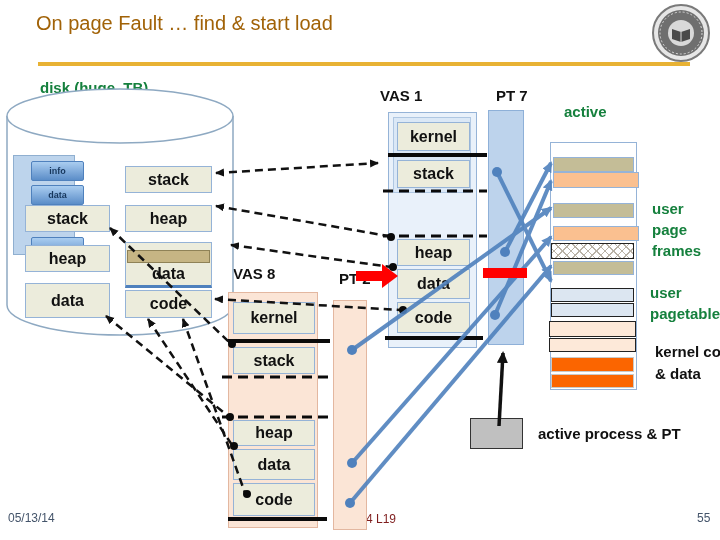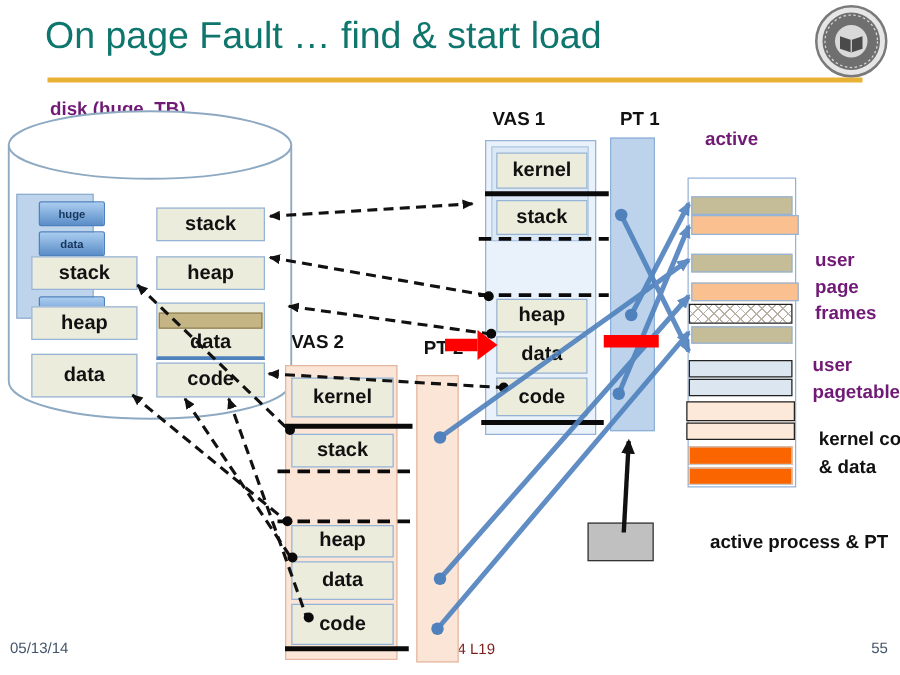--- a/index.html
+++ b/index.html
@@ -2,23 +2,23 @@
 <html><head>
 <meta charset="utf-8">
 <style>
   html,body{margin:0;padding:0}
   body{
     width:720px;height:540px;position:relative;overflow:hidden;
     background:#ffffff;font-family:"Liberation Sans", sans-serif;
   }
   .abs{position:absolute}
   .lbl{position:absolute;font-weight:bold;font-size:15px;color:#111;white-space:nowrap;line-height:17px}
-  .maroon{color:#701a75}
+  .maroon{color:#15803d}
   .title{
-    position:absolute;left:36px;top:12px;font-size:30px;color:#0f766e;
+    position:absolute;left:36px;top:12px;font-size:20px;color:#a16207;
     white-space:nowrap;letter-spacing:0px;
   }
   .title-underline{position:absolute;left:38px;top:62px;width:652px;height:4px;background:#E8B234}
   .seg{
     position:absolute;background:#ECECDC;border:1.5px solid #95B3D7;
     display:flex;align-items:center;justify-content:center;
     font-weight:bold;font-size:16px;color:#111;box-sizing:border-box;
   }
   .col{position:absolute;box-sizing:border-box}
   .vas1-col{background:#E9F1FA;border:1.5px solid #95B3D7}
@@ -69,48 +69,48 @@
   <path d="M31,30 L31,40" stroke="#D9D9D9" stroke-width="1"></path>
 </svg>
 
 <svg class="abs z1" style="left:0;top:0" width="720" height="540">
   <path d="M7,116 L7,305 A113,30 0 0 0 233,305 L233,116" fill="#ffffff" stroke="#8EA9C2" stroke-width="1.5"></path>
   <ellipse cx="120" cy="116" rx="113" ry="27" fill="#ffffff" stroke="#8EA9C2" stroke-width="1.5"></ellipse>
 </svg>
 <div class="lbl maroon" style="left:40px;top:79px">disk (huge, TB)</div>
 
 <div class="panel z2" style="left:13px;top:155px;width:62px;height:100px">
-  <div class="fbtn" style="top:5px">huge</div>
+  <div class="fbtn" style="top:5px">info</div>
   <div class="fbtn" style="top:29px">data</div>
   <div class="fbtn" style="top:81px">exe</div>
 </div>
 
 <div class="seg z3" style="left:25px;top:205px;width:85px;height:27px">stack</div>
 <div class="seg z3" style="left:25px;top:245px;width:85px;height:27px">heap</div>
 <div class="seg z3" style="left:25px;top:283px;width:85px;height:35px">data</div>
 
 <div class="seg z3" style="left:125px;top:166px;width:87px;height:27px">stack</div>
 <div class="seg z3" style="left:125px;top:205px;width:87px;height:27px">heap</div>
 <div class="seg z3" style="left:125px;top:242px;width:87px;height:46px;border-bottom:3px solid #4F81BD;align-items:flex-end;padding-bottom:2px">data</div>
 <div class="databox-band z4" style="left:127px;top:250px;width:83px;height:13px"></div>
 <div class="seg z3" style="left:125px;top:290px;width:87px;height:28px">code</div>
 
-<div class="lbl" style="left:394px;top:87px">VAS 1</div>
+<div class="lbl" style="left:380px;top:87px">VAS 1</div>
 <div class="col vas1-col z2" style="left:388px;top:112px;width:89px;height:236px"></div>
 <div class="col vas1-inner z2" style="left:393px;top:117px;width:78px;height:76px"></div>
 <div class="seg z3" style="left:397px;top:122px;width:73px;height:29px">kernel</div>
 <div class="seg z3" style="left:397px;top:160px;width:73px;height:28px">stack</div>
 <div class="seg z3" style="left:397px;top:239px;width:73px;height:27px">heap</div>
 <div class="seg z3" style="left:397px;top:269px;width:73px;height:30px">data</div>
 <div class="seg z3" style="left:397px;top:302px;width:73px;height:31px">code</div>
 
-<div class="lbl" style="left:496px;top:87px">PT 1</div>
+<div class="lbl" style="left:496px;top:87px">PT 7</div>
 <div class="col pt1-col z2" style="left:488px;top:110px;width:36px;height:235px"></div>
 
-<div class="lbl" style="left:233px;top:265px">VAS 2</div>
+<div class="lbl" style="left:233px;top:265px">VAS 8</div>
 <div class="col peach-col z2" style="left:228px;top:292px;width:90px;height:236px"></div>
 <div class="seg z3" style="left:233px;top:302px;width:82px;height:32px">kernel</div>
 <div class="seg z3" style="left:233px;top:347px;width:82px;height:27px">stack</div>
 <div class="seg z3" style="left:233px;top:420px;width:82px;height:26px">heap</div>
 <div class="seg z3" style="left:233px;top:449px;width:82px;height:31px">data</div>
 <div class="seg z3" style="left:233px;top:483px;width:82px;height:33px">code</div>
 
 <div class="lbl" style="left:339px;top:270px">PT 2</div>
 <div class="col peach-col z2" style="left:333px;top:300px;width:34px;height:230px"></div>
 
@@ -130,21 +130,21 @@
 <div class="frame frame-borange z3" style="left:551px;top:374px;width:83px;height:14px"></div>
 
 <div class="lbl maroon wrap-lbl" style="left:652px;top:198px;width:70px">user page frames</div>
 <div class="lbl maroon wrap-lbl" style="left:650px;top:282px;width:78px">user pagetable</div>
 <div class="lbl" style="left:655px;top:341px">
   <div style="line-height:22px">kernel code</div>
   <div style="line-height:22px">&amp; data</div>
 </div>
 
 <div class="graybox z3" style="left:470px;top:418px;width:53px;height:31px"></div>
-<div class="lbl" style="left:568px;top:425px">active process &amp; PT</div>
+<div class="lbl" style="left:538px;top:425px">active process &amp; PT</div>
 
 <svg class="overlay" width="720" height="540" viewBox="0 0 720 540">
   <defs>
     <marker id="ab" markerWidth="10" markerHeight="9" refX="8" refY="4" orient="auto-start-reverse" markerUnits="userSpaceOnUse">
       <path d="M0,0 L9,4 L0,8 Z" fill="#111"></path>
     </marker>
     <marker id="abl" markerWidth="12" markerHeight="11" refX="9" refY="5" orient="auto" markerUnits="userSpaceOnUse">
       <path d="M0,0 L11,5 L0,10 Z" fill="#4F81BD"></path>
     </marker>
     <marker id="abk" markerWidth="14" markerHeight="12" refX="10" refY="5.5" orient="auto" markerUnits="userSpaceOnUse">

